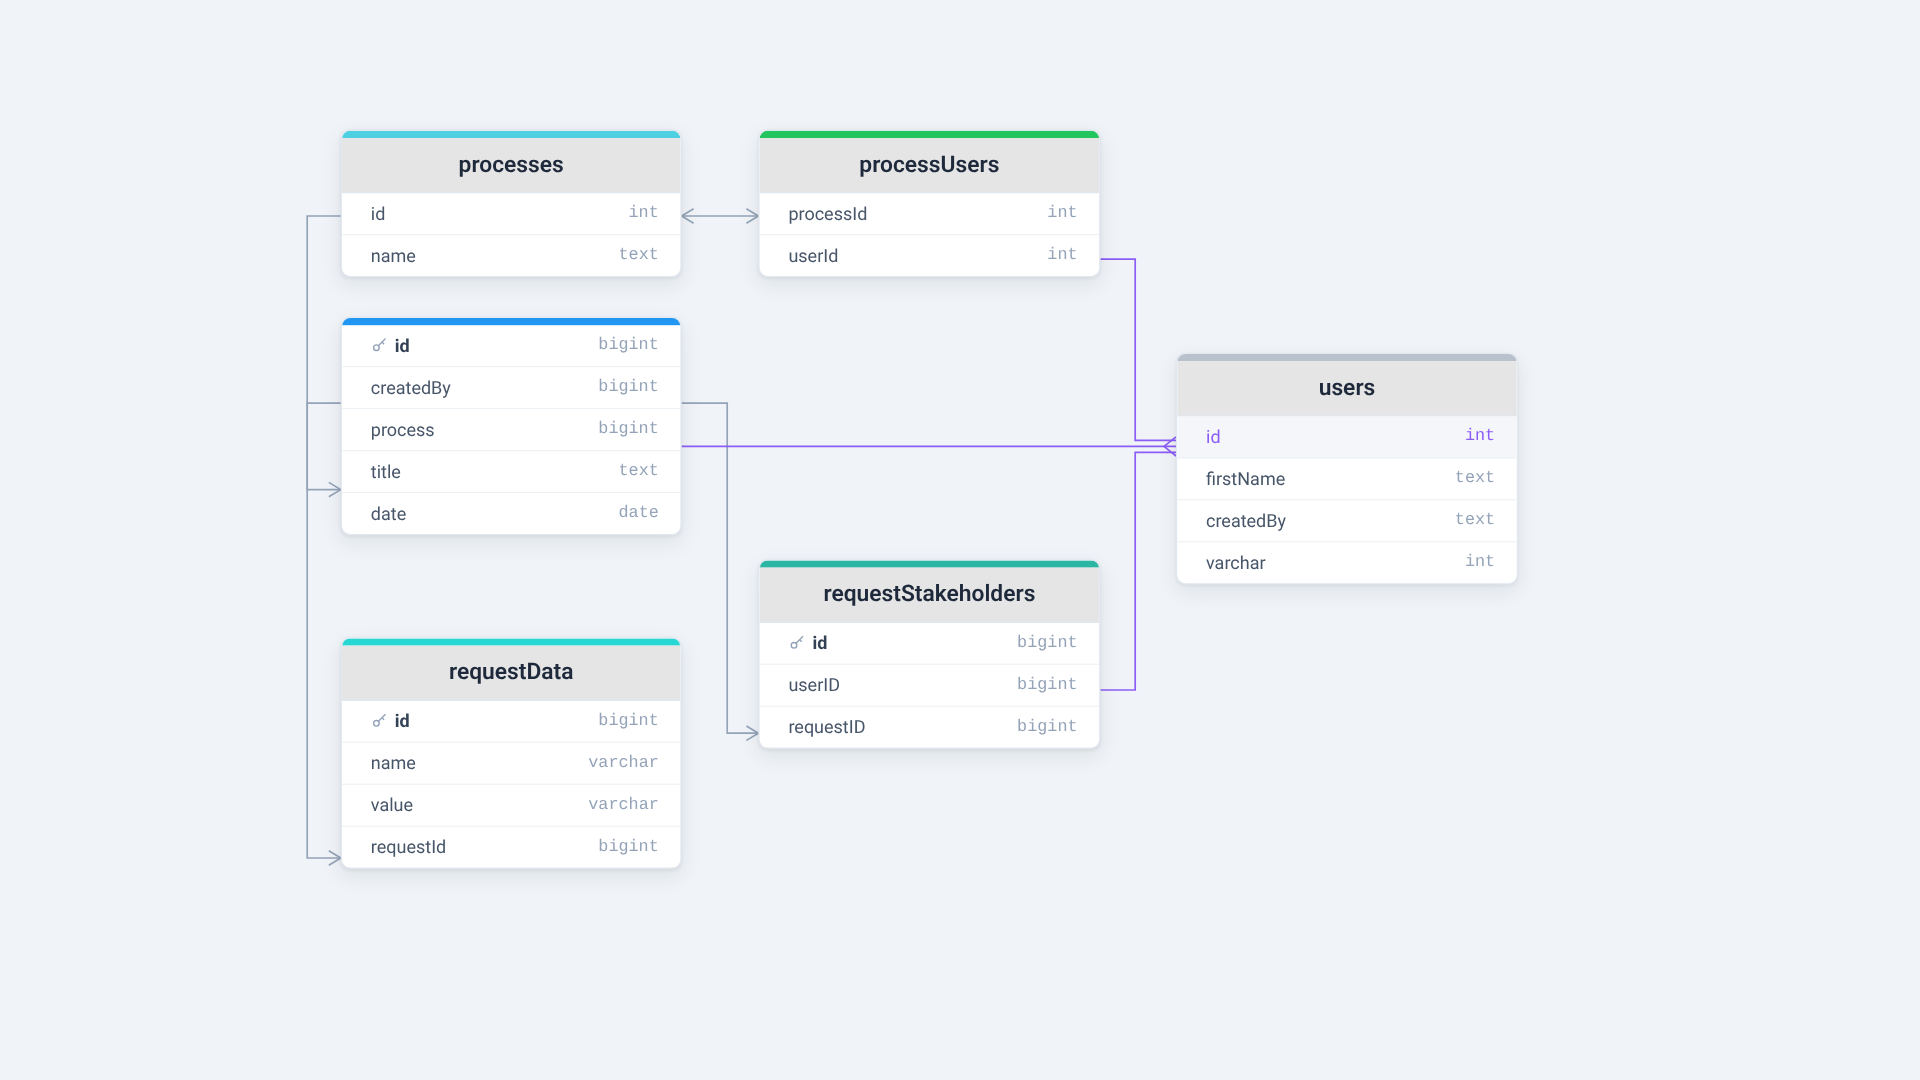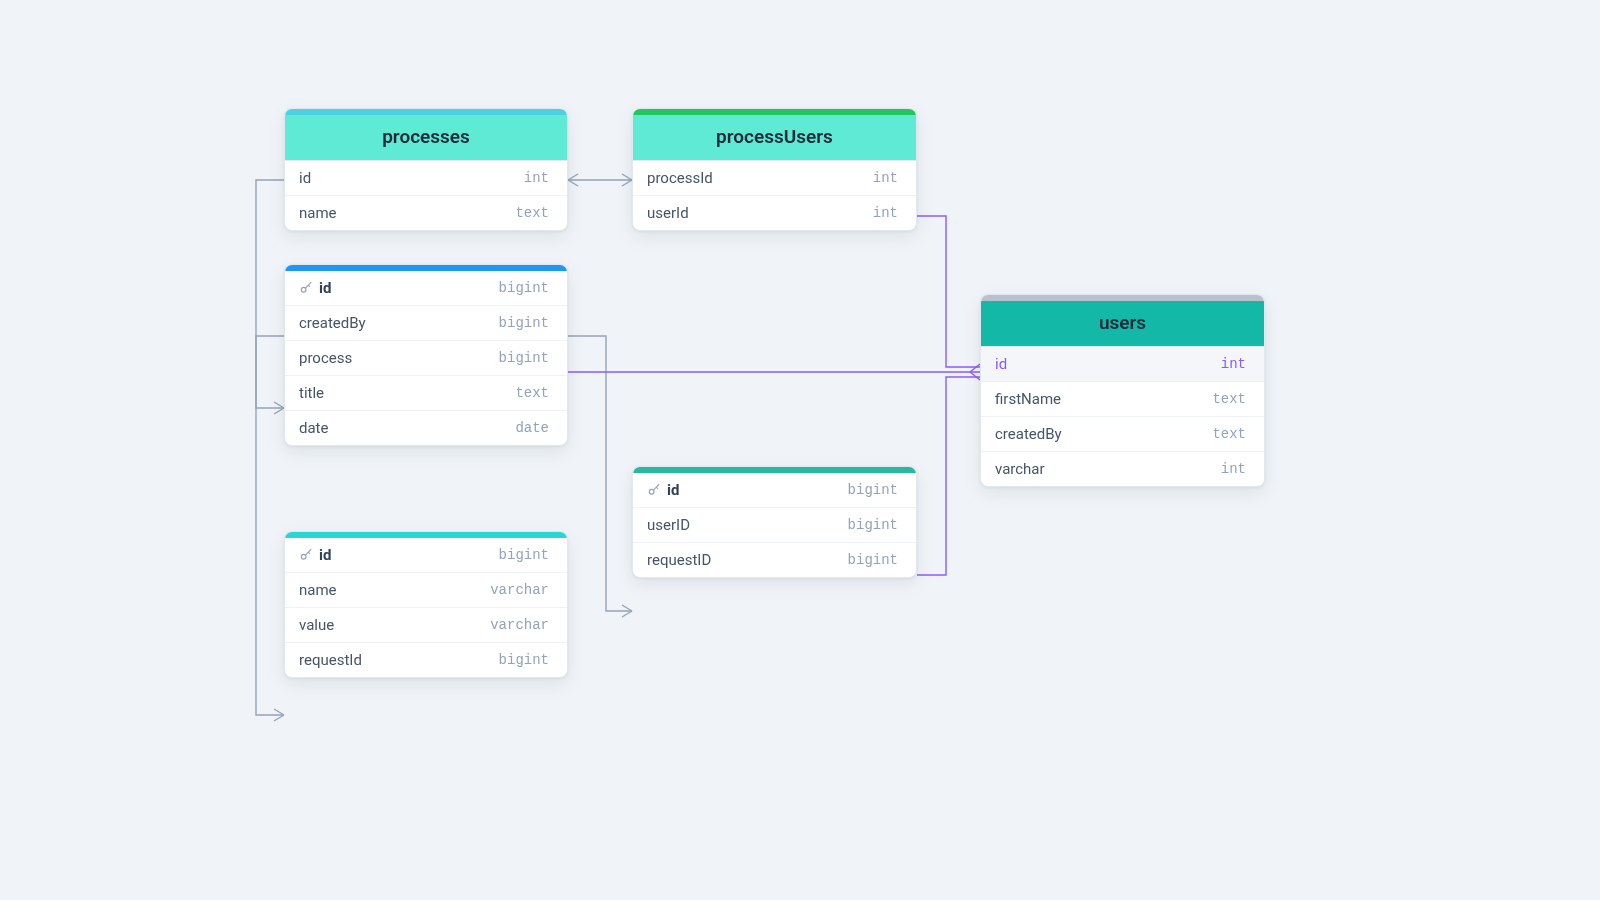--- a/index.html
+++ b/index.html
@@ -34,28 +34,28 @@
   .table .stripe {
     height: 6px;
     width: 100%;
   }
   .table .title {
     font-size: 19px;
     font-weight: 600;
     color: #1e293b;
     text-align: center;
     padding: 10px 12px 12px;
-    background: #5eead4;
+    background: #e5e5e5;
     border-bottom: 1px solid #e2e8f0;
   }
   .table .row {
     display: flex;
     align-items: center;
     justify-content: space-between;
-    padding: 8px 18px 8px 14px;
+    padding: 8px 18px 8px 24px;
     font-size: 15px;
     border-bottom: 1px solid #eef2f6;
   }
   .table .row:last-child { border-bottom: none; }
   .table .row .left {
     display: flex;
     align-items: center;
     gap: 6px;
     color: #475569;
   }
@@ -72,21 +72,21 @@
     color: #8b5cf6;
   }
   .key-icon {
     width: 14px;
     height: 14px;
     display: inline-block;
     color: #94a3b8;
   }
   .key-icon svg { display:block; }
 
-  .t-users .title { background: #14b8a6; }
+  .t-users .title { background: #e5e5e5; }
 </style>
 </head>
 <body>
 
 <div class="canvas">
 
   <svg class="wires">
 
     <path d="M 568 180 L 632 180" stroke="#94a3b8" stroke-width="1.4" fill="none"></path>
     <path d="M 568 180 L 578 174 M 568 180 L 578 186" stroke="#94a3b8" stroke-width="1.4" fill="none"></path>
@@ -163,20 +163,21 @@
       <span class="type">text</span>
     </div>
     <div class="row">
       <span class="left">date</span>
       <span class="type">date</span>
     </div>
   </div>
 
   <div class="table" style="left:632px; top:466px; width:285px;">
     <div class="stripe" style="background:#2bb6a3"></div>
+    <div class="title">requestStakeholders</div>
     <div class="row">
       <span class="left bold">
         <span class="key-icon">
           <svg viewBox="0 0 24 24" width="14" height="14" fill="none" stroke="currentColor" stroke-width="2">
               <circle cx="8" cy="15" r="4"></circle>
               <path d="M10.5 12.5 L21 2 M16 7 l3 3"></path>
             </svg>
         </span>
         <span>id</span>
       </span>
@@ -187,20 +188,21 @@
       <span class="type">bigint</span>
     </div>
     <div class="row">
       <span class="left">requestID</span>
       <span class="type">bigint</span>
     </div>
   </div>
 
   <div class="table" style="left:284px; top:531px; width:284px;">
     <div class="stripe" style="background:#26d7d3"></div>
+    <div class="title">requestData</div>
     <div class="row">
       <span class="left bold">
         <span class="key-icon">
           <svg viewBox="0 0 24 24" width="14" height="14" fill="none" stroke="currentColor" stroke-width="2">
               <circle cx="8" cy="15" r="4"></circle>
               <path d="M10.5 12.5 L21 2 M16 7 l3 3"></path>
             </svg>
         </span>
         <span>id</span>
       </span>

